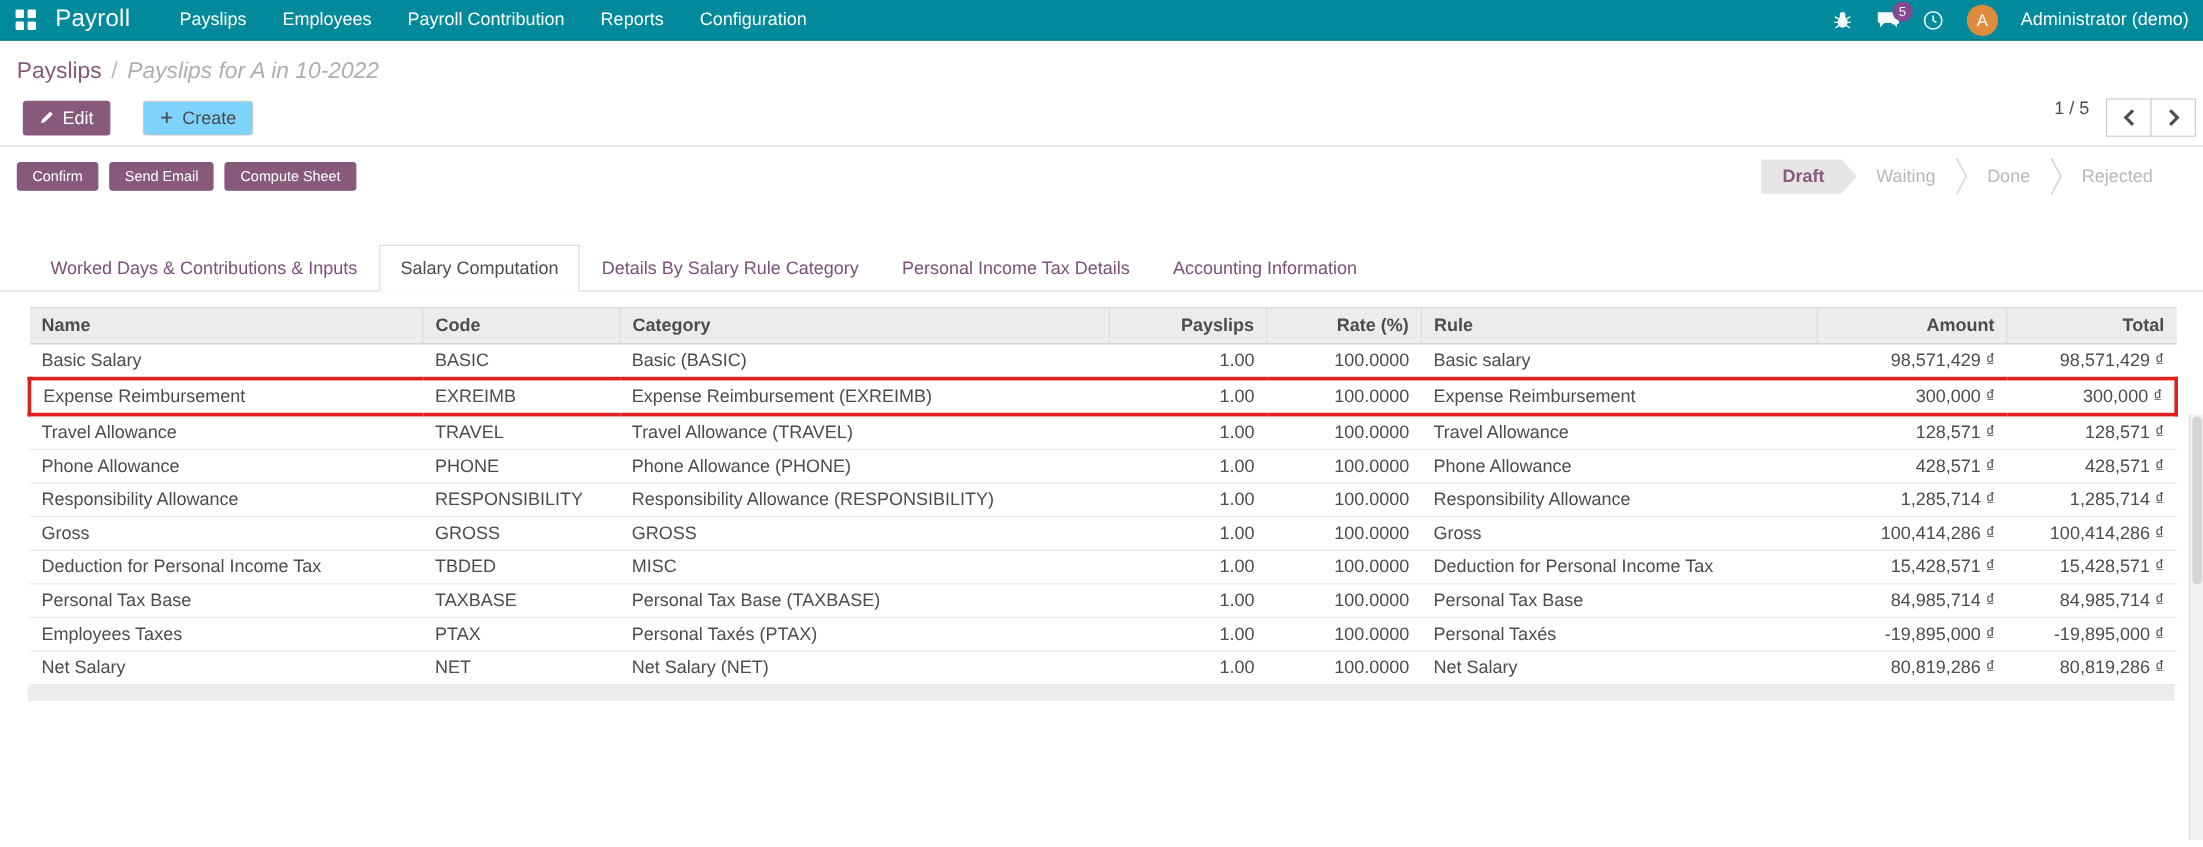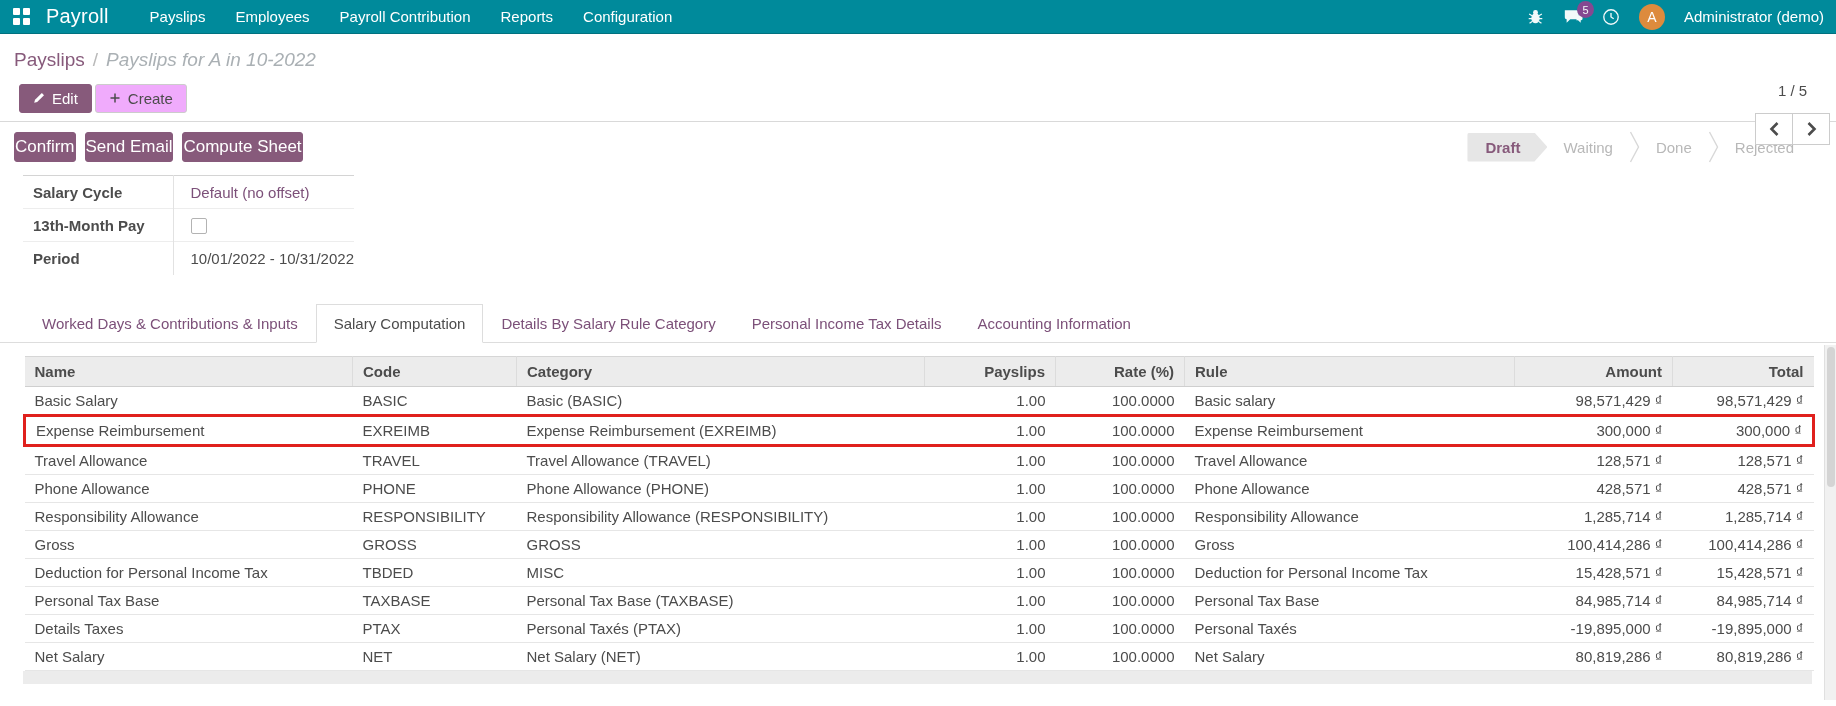--- a/index.html
+++ b/index.html
@@ -28,35 +28,35 @@
   
   .breadcrumb-row { padding:15px 0 4px 14px; font-size:19px; display:flex; gap:8px; align-items:baseline; }
   .bc-parent { color:var(--primary,#875a7b); cursor:pointer; }
   .bc-sep { color:#b9b9b9; }
   .bc-current { color:#aab0b4;font-style:italic; }
   .control-row { position:relative; height:46px; padding-left:19px; display:flex; align-items:center; }
   .btn { display:inline-flex; align-items:center; gap:7px; font-size:15px; border-radius:3px;
     padding:5px 13px; cursor:pointer; border:1px solid transparent;
     font-family:"Liberation Sans",sans-serif; }
   .btn-primary { background:var(--primary,#875a7b); color:#fff; border-color:var(--primary,#875a7b); }
-  .btn-secondary { background:#f0abfc; color:#4c4c4c; border-color:#ccc; }
-  .left-buttons { display:flex; gap:3px; }
+  .btn-secondary { background:#7dd3fc; color:#4c4c4c; border-color:#ccc; }
+  .left-buttons { display:flex; gap:27px; }
   .center-buttons { position:absolute; left:738px; top:7px; display:flex; gap:10px; }
-  .pager { position:absolute; right:6px; top:7px; display:flex; align-items:center; gap:14px;flex-direction:column; }
+  .pager { position:absolute; right:6px; top:7px; display:flex; gap:14px; }
   .pager-text { font-size:15px; }
   .pager-btns { display:flex; }
   .pager-btn { width:38px; height:32px; background:#fff; border:1px solid #ccc; display:flex;
     align-items:center; justify-content:center; cursor:pointer; }
   .pager-btn + .pager-btn { margin-left:-1px; }
 
   
   .sheet { border-top:1px solid #d9d9d9; background:#fff; }
   .status-row { display:flex; align-items:center; padding:9px 0 8px 14px; }
   .status-buttons { display:flex; gap:9px; }
-  .btn-sm { font-size:17px; padding:4px 0; border-radius:3px; }
+  .btn-sm { font-size:12px; padding:4px 12px; border-radius:3px; }
   .statusbar { margin-left:auto; margin-right:26px; display:flex; align-items:center; }
   .step { font-size:15px; color:#b8b8b8; padding:6px 16px; cursor:pointer; white-space:nowrap; }
   .step.active { color:var(--primary,#875a7b); font-weight:bold; background:#e6e6e6;
     padding:6px 27px 6px 18px; border-radius:2px 0 0 2px;
     clip-path:polygon(0 0, calc(100% - 13px) 0, 100% 50%, calc(100% - 13px) 100%, 0 100%); }
   .sb-chevron { display:flex; align-items:center; }
 
   
   .form-groups { display:flex; gap:20px; padding:4px 0 0 23px; }
   table.o-group { border-collapse:collapse; border-top:1px solid #d4d4d4; }
@@ -203,36 +203,20 @@
         <span class="sb-chevron">
           <svg width="11" height="32" viewBox="0 0 11 32">
             <path d="M1.5 1 L9.5 16 L1.5 31" fill="none" stroke="#d8d8d8" stroke-width="1.4"></path>
           </svg>
         </span>
         <span class="step">Rejected</span>
       </div>
   </div>
 
   <div class="form-groups">
-    <table class="o-group">
-        <tbody id="group-left">
-          <tr>
-            <td class="o-label">Salary Cycle</td>
-            <td class="o-value"><a class="link">Default (no offset)</a></td>
-          </tr>
-          <tr>
-            <td class="o-label">13th-Month Pay</td>
-            <td class="o-value"><span class="checkbox"></span></td>
-          </tr>
-          <tr>
-            <td class="o-label">Period</td>
-            <td class="o-value"><span>10/01/2022 - 10/31/2022</span></td>
-          </tr>
-        </tbody>
-      </table>
   </div>
 
   <div class="tabs" id="tabs">
       <div class="tab">Worked Days &amp; Contributions &amp; Inputs</div>
       <div class="tab active">Salary Computation</div>
       <div class="tab">Details By Salary Rule Category</div>
       <div class="tab">Personal Income Tax Details</div>
       <div class="tab">Accounting Information</div>
     </div>
 
@@ -335,21 +319,21 @@
             <td>Personal Tax Base</td>
             <td>TAXBASE</td>
             <td>Personal Tax Base (TAXBASE)</td>
             <td class="num">1.00</td>
             <td class="num">100.0000</td>
             <td>Personal Tax Base</td>
             <td class="num">84,985,714 ₫</td>
             <td class="num">84,985,714 ₫</td>
           </tr>
           <tr class="list-row">
-            <td>Details Taxes</td>
+            <td>Employees Taxes</td>
             <td>PTAX</td>
             <td>Personal Taxés (PTAX)</td>
             <td class="num">1.00</td>
             <td class="num">100.0000</td>
             <td>Personal Taxés</td>
             <td class="num">-19,895,000 ₫</td>
             <td class="num">-19,895,000 ₫</td>
           </tr>
           <tr class="list-row">
             <td>Net Salary</td>

